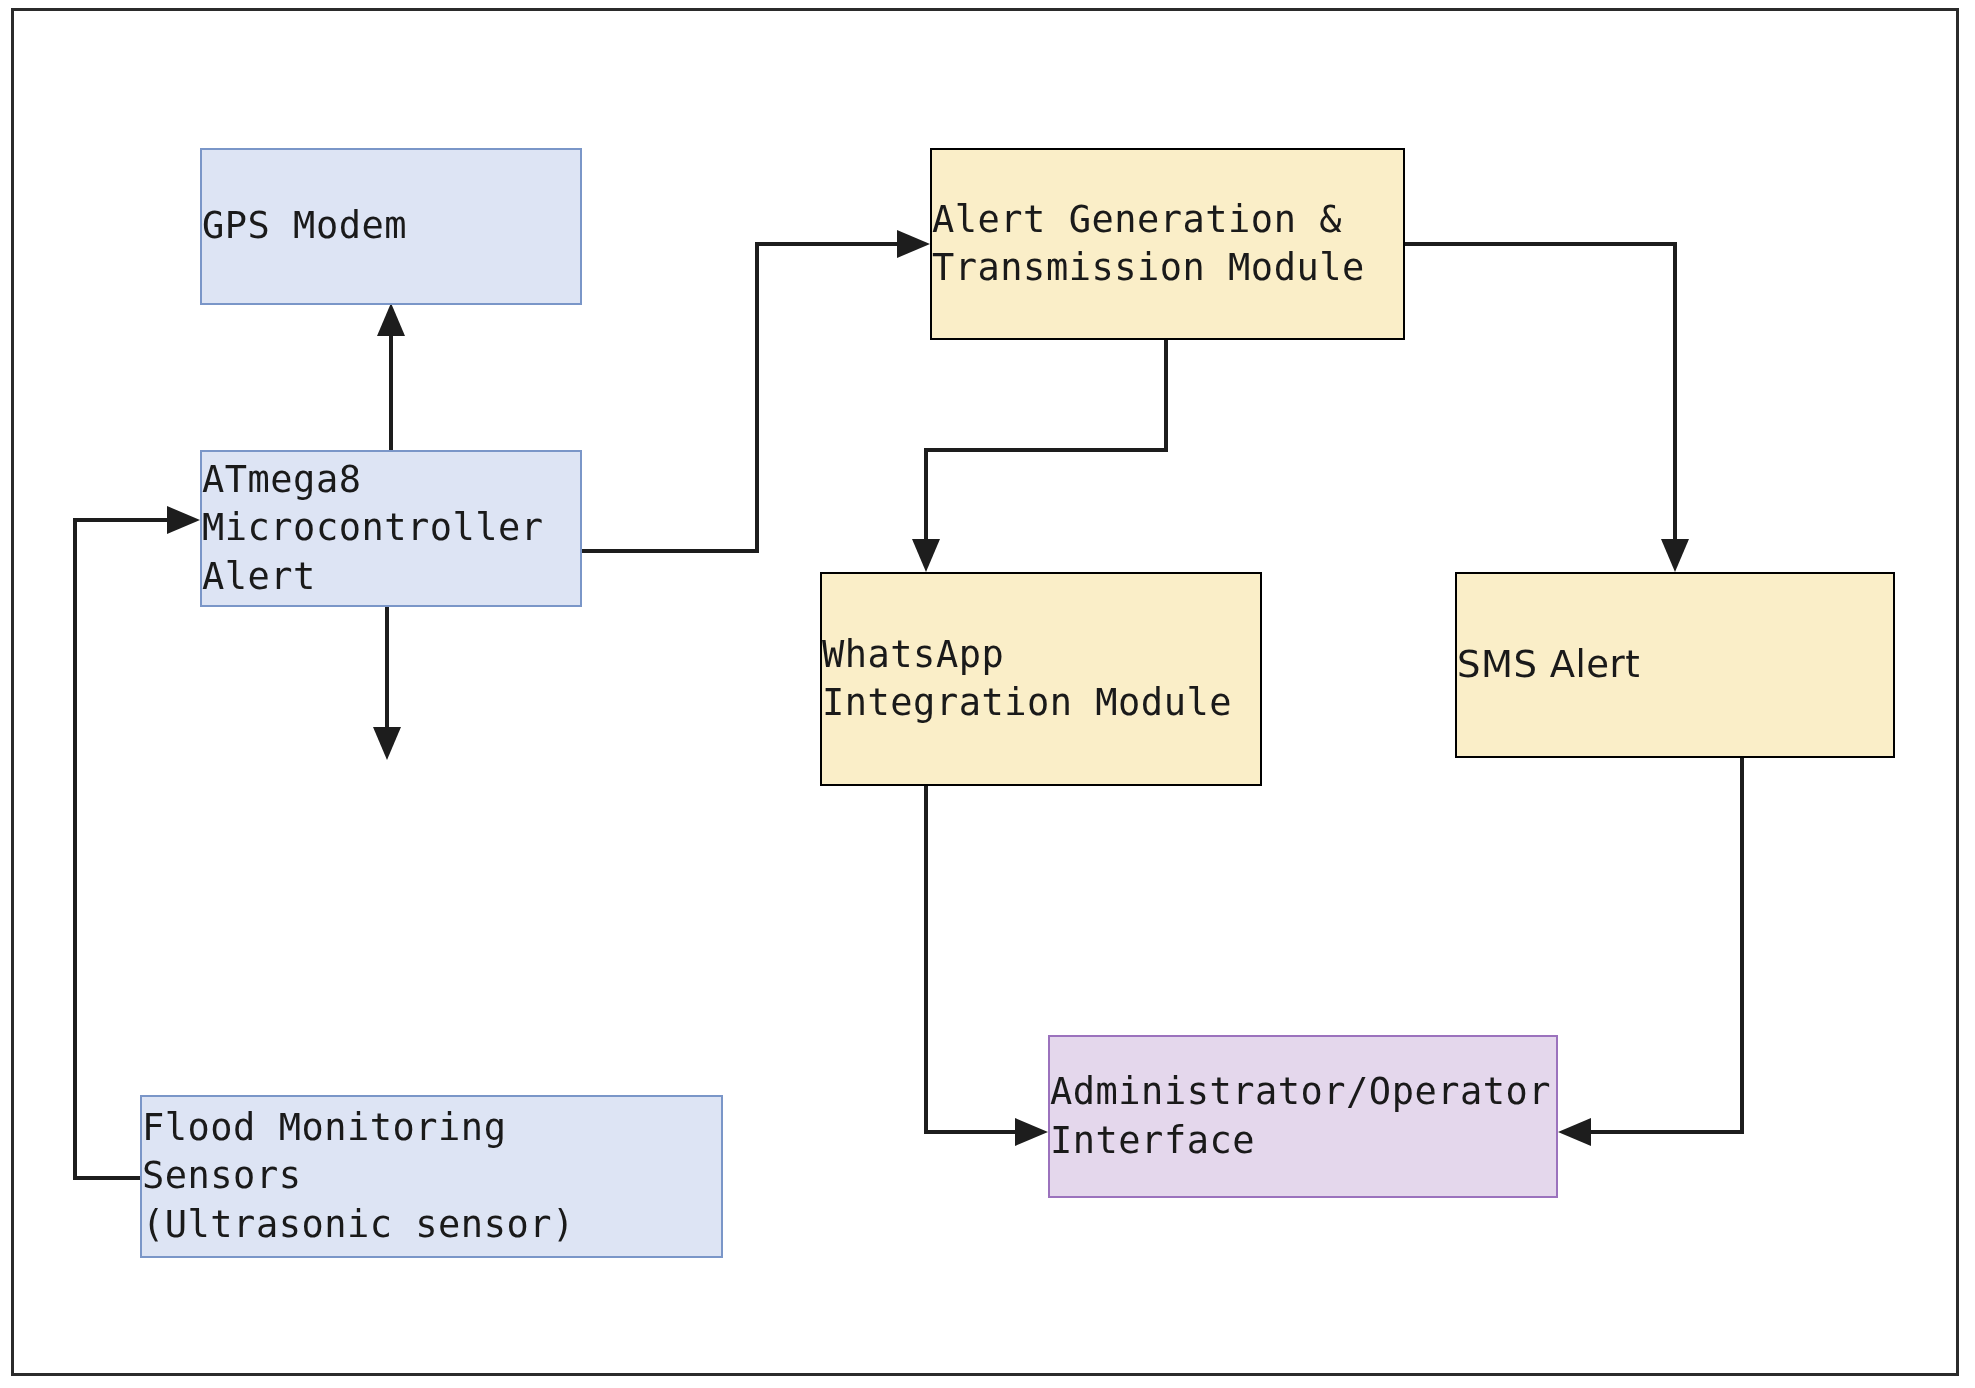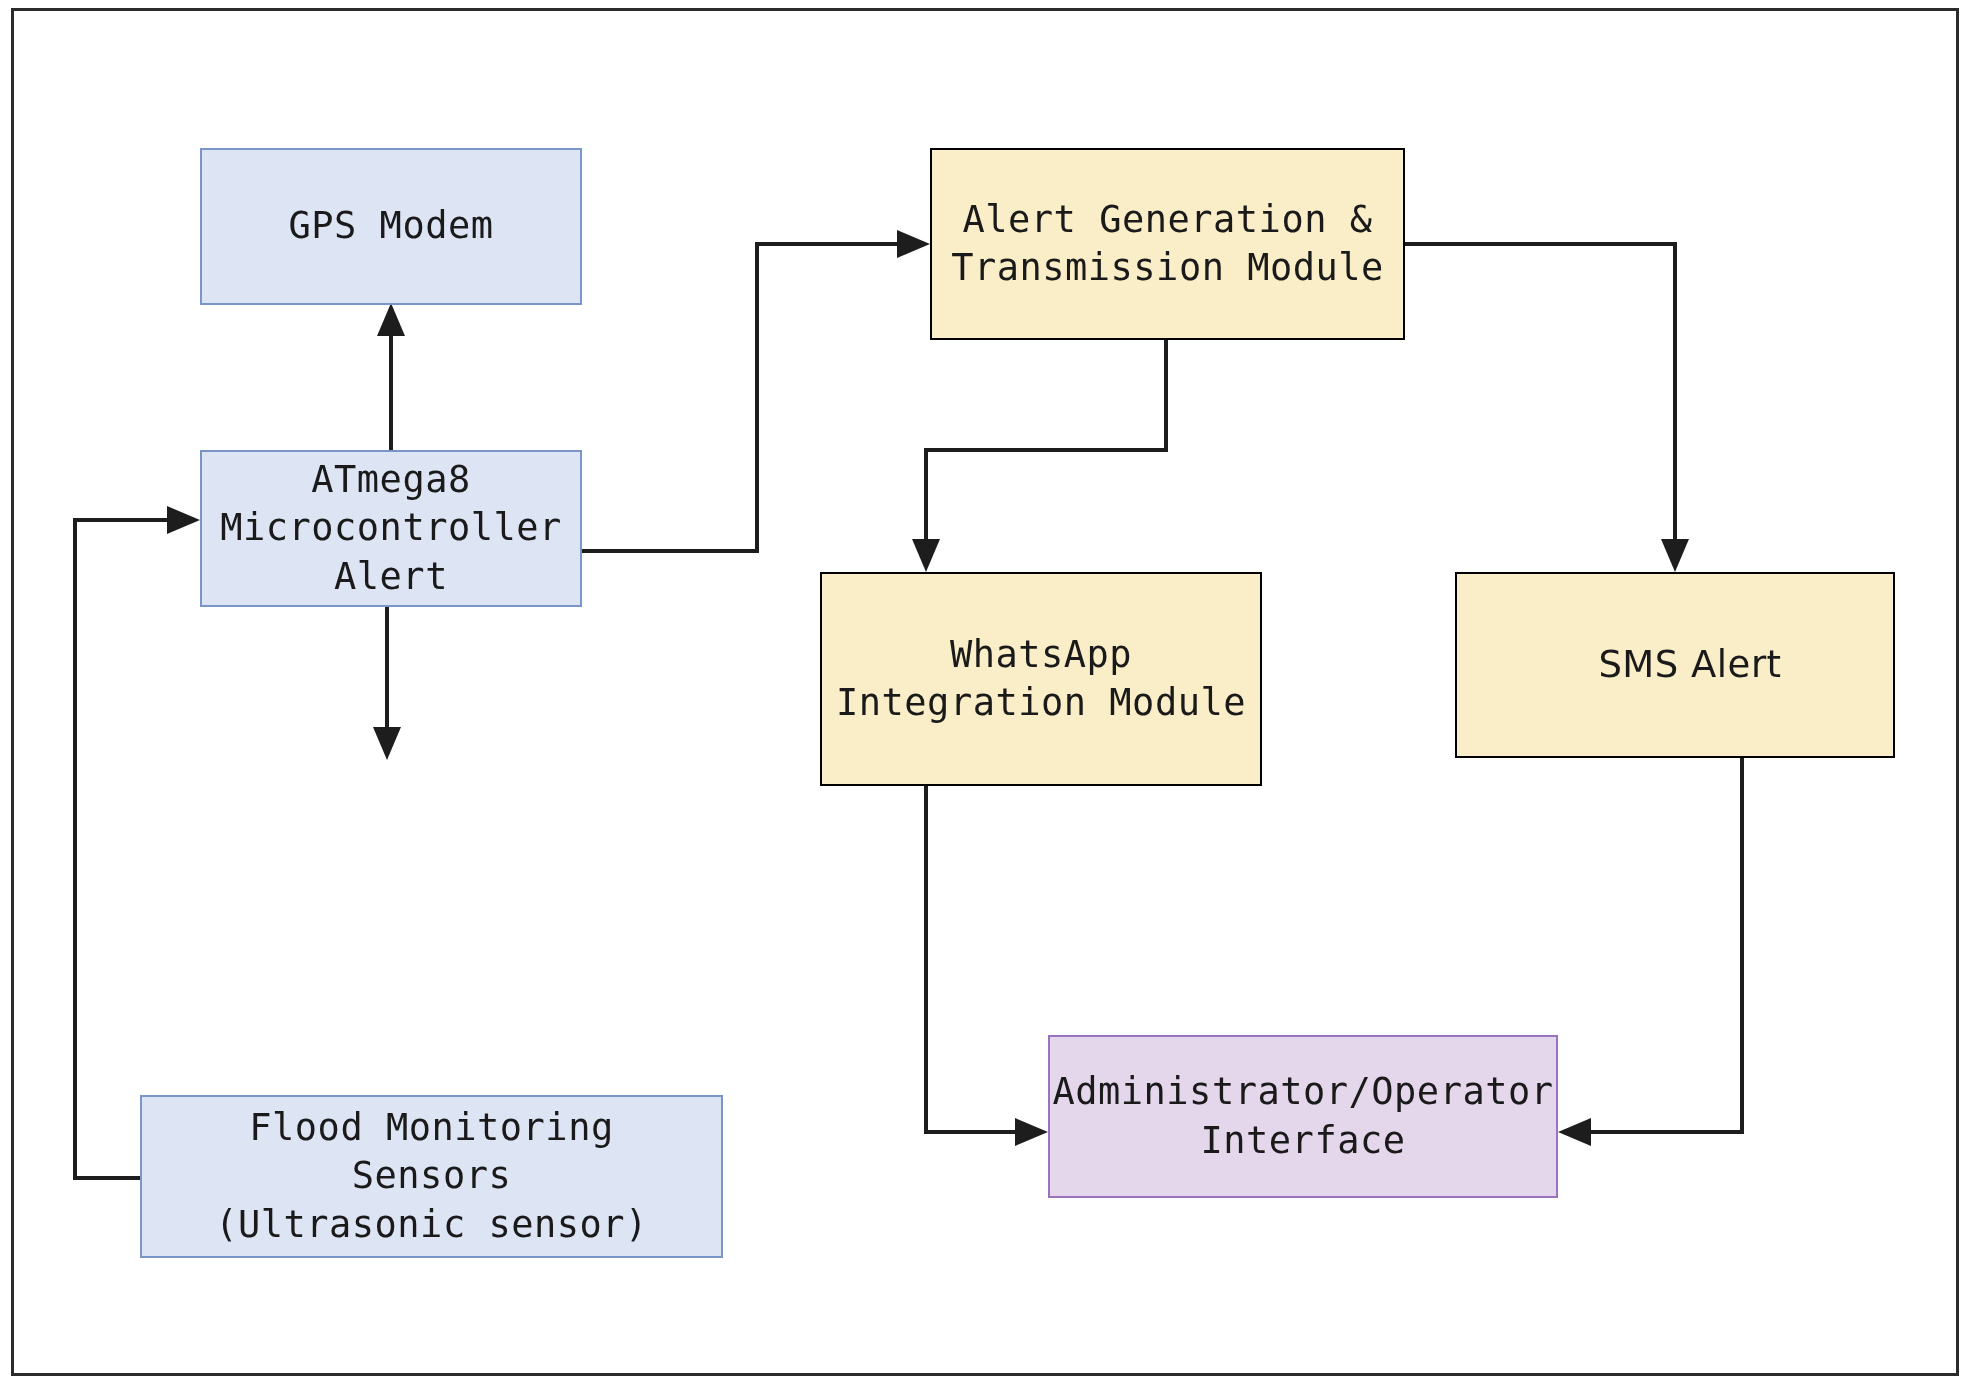--- a/index.html
+++ b/index.html
@@ -28,21 +28,20 @@
     border: 3px solid #2b2b2b;
     box-sizing: border-box;
     background: #ffffff;
   }
   .node {
     position: absolute;
     box-sizing: border-box;
     display: flex;
     align-items: center;
     justify-content: center;
-    text-align: center;
     z-index: 5;
   }
   .node .node-label {
     display: block;
     width: 100%;
     white-space: pre;
     line-height: 1.30;
     letter-spacing: 0.5px;
   }
   .node-blue {
@@ -59,21 +58,20 @@
   }
   .node-mono {
     font-family: "DejaVu Sans Mono", monospace;
     font-size: 37px;
     color: #1a1a1a;
   }
   .node-sans {
     font-family: "DejaVu Sans", sans-serif;
     font-size: 37px;
     color: #1a1a1a;
-    padding-left: 30px;
   }
   #edge-layer {
     position: absolute;
     left: 0;
     top: 0;
     width: 1975px;
     height: 1388px;
     z-index: 2;
     pointer-events: none;
   }

